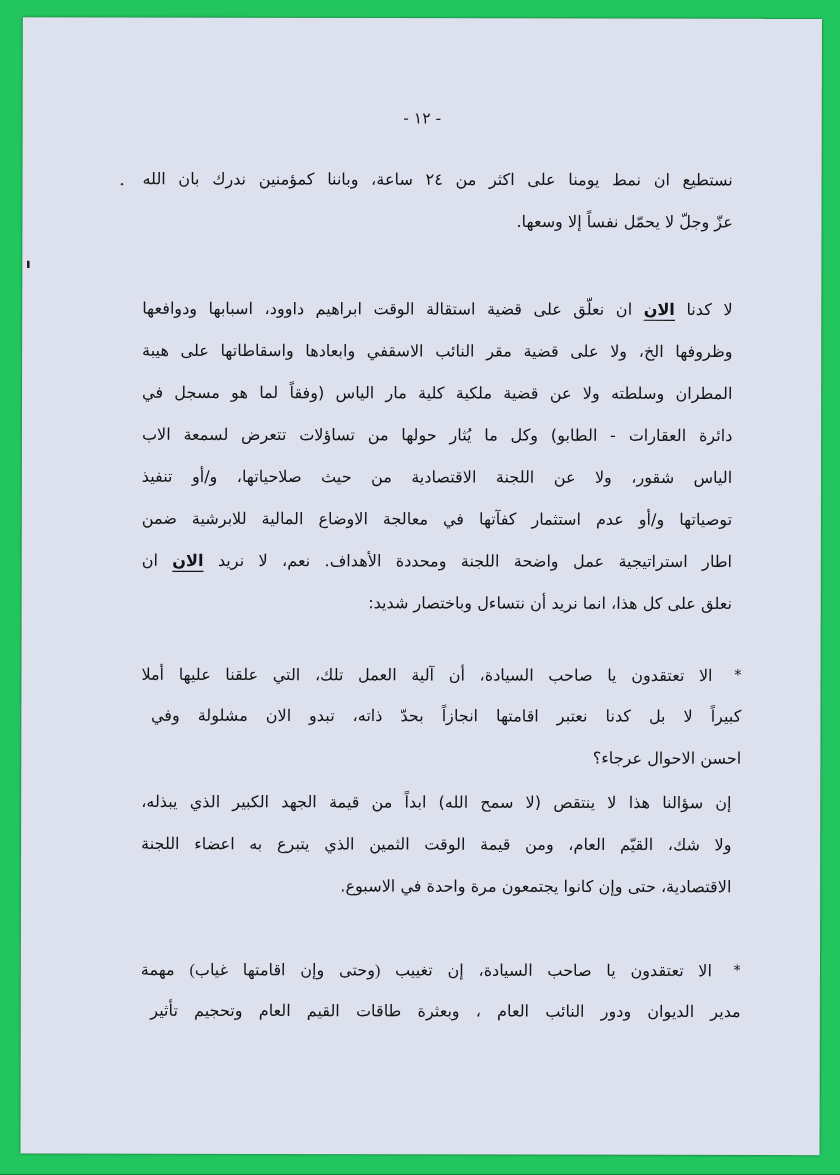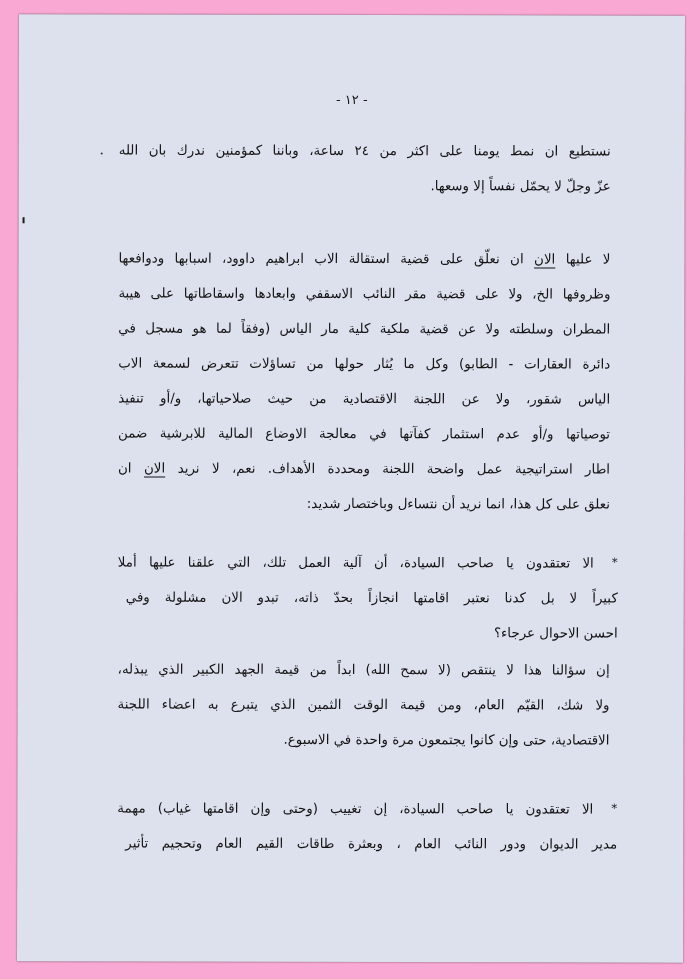--- a/index.html
+++ b/index.html
@@ -7,21 +7,21 @@
       padding: 0;
       width: 700px;
       height: 979px;
       background: #050505;
       overflow: hidden;
     }
     .scan {
       position: relative;
       width: 700px;
       height: 979px;
-      background: #f9a8d4;
+      background: #22c55e;
     }
     .page {
       position: absolute;
       left: 18px;
       top: 15px;
       width: 666px;
       height: 947px;
       background: #dde1ee;
       transform: rotate(0.12deg);
       box-shadow: 0 0 2px rgba(0,0,0,0.6);
@@ -65,24 +65,26 @@
       display: inline-block;
       width: 24px;
       text-align: right;
       font-size: 12px;
       flex: 0 0 auto;
     }
     .bullet-text {
       flex: 1 1 auto;
       text-align: justify;
       text-align-last: justify;
+      font-family: Liberation Serif, serif;
     }
     .u {
       text-decoration: underline;
       text-underline-offset: 4px;
+      font-weight: bold;
     }
     .mark {
       position: absolute;
       background: #1a1a1a;
     }
     #p1 { top: 118px; }
     #p2 { top: 226px; }
     #p3 { top: 530px; }
     #p4 { top: 637px; }
     #p5 { top: 776px; }
@@ -106,21 +108,21 @@
 
     <div class="dot-left"></div>
     <div class="mark" style="left:4px;top:203px;width:2px;height:6px;"></div>
 
     <div class="text-block" id="p1">
       <span class="line">نستطيع ان نمط يومنا على  اكثر من ٢٤ ساعة، وباننا كمؤمنين ندرك بان الله</span>
       <span class="line last">عزّ وجلّ لا يحمّل نفساً إلا وسعها.</span>
     </div>
 
     <div class="text-block" id="p2">
-      <span class="line"><span>لا عليها </span><span class="u">الان</span><span> ان نعلّق على قضية استقالة الاب ابراهيم داوود، اسبابها ودوافعها</span></span>
+      <span class="line"><span>لا كدنا </span><span class="u">الان</span><span> ان نعلّق على قضية استقالة الوقت ابراهيم داوود، اسبابها ودوافعها</span></span>
       <span class="line">وظروفها الخ، ولا على قضية مقر النائب الاسقفي وابعادها واسقاطاتها على هيبة</span>
       <span class="line">المطران وسلطته ولا عن قضية ملكية كلية مار الياس (وفقاً لما هو مسجل في</span>
       <span class="line">دائرة العقارات - الطابو) وكل ما يُثار حولها من تساؤلات تتعرض لسمعة الاب</span>
       <span class="line">الياس شقور، ولا عن اللجنة الاقتصادية من حيث صلاحياتها، و/أو تنفيذ</span>
       <span class="line">توصياتها و/أو عدم استثمار كفآتها في معالجة الاوضاع المالية للابرشية ضمن</span>
       <span class="line"><span>اطار استراتيجية عمل واضحة اللجنة ومحددة الأهداف. نعم، لا نريد </span><span class="u">الان</span><span> ان</span></span>
       <span class="line last">نعلق على كل هذا، انما نريد أن نتساءل وباختصار شديد:</span>
     </div>
 
     <div class="text-block" id="p3" style="right:66px;left:auto;width:500px;">

